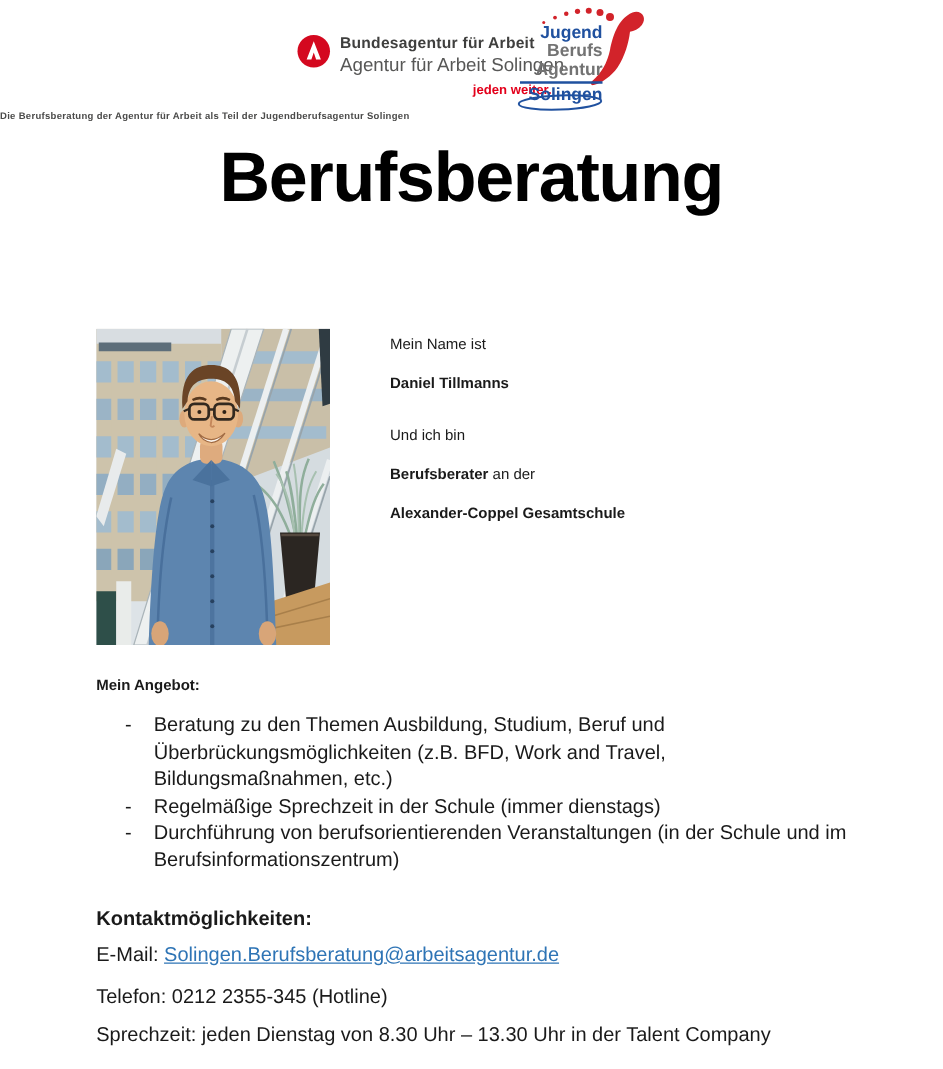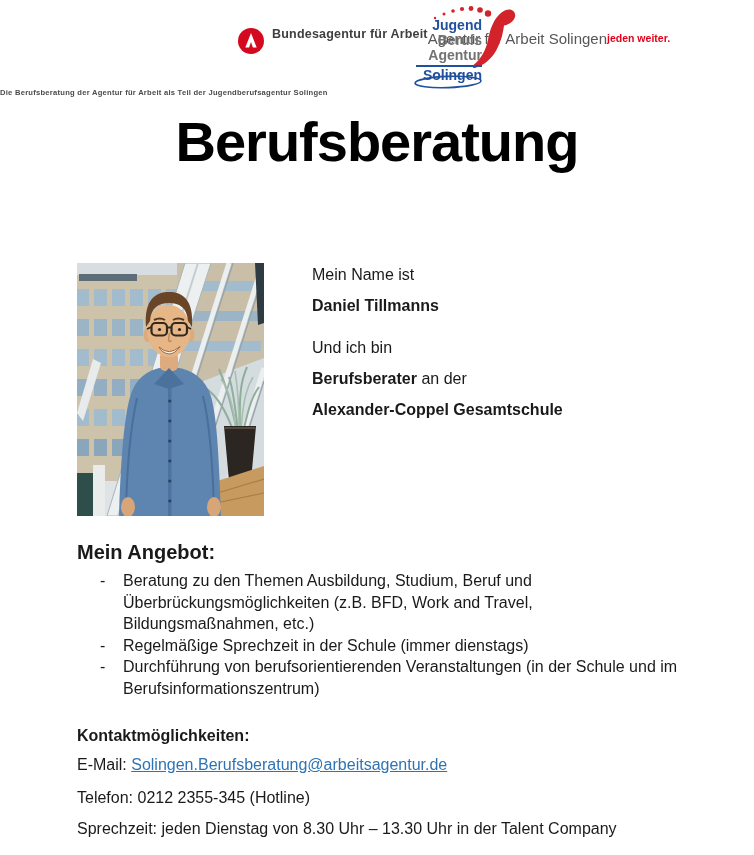--- a/index.html
+++ b/index.html
@@ -3,21 +3,21 @@
 <meta charset="utf-8">
 <style>
   html,body{margin:0;padding:0;}
   .page{
     position:relative;width:754px;height:855px;background:#ffffff;
     font-family:"Liberation Sans","DejaVu Sans",sans-serif;color:#1a1a1a;overflow:hidden;
   }
   
   .ba-logo{position:absolute;left:237px;top:27px;display:flex;gap:7px;align-items:flex-start;}
   .ba-icon{width:28px;height:28px;flex:0 0 28px;}
-  .ba-text{display:flex;}
+  .ba-text{display:flex;flex-direction:column;}
   .ba-line1{font-weight:bold;font-size:12.5px;color:#3f3f3e;letter-spacing:.2px;white-space:nowrap;}
   .ba-line2{font-size:15px;color:#575756;margin-top:3px;text-align:center;white-space:nowrap;}
   .ba-slogan{font-size:10.5px;font-weight:bold;color:#e3001b;margin-top:5px;text-align:right;padding-right:10px;white-space:nowrap;}
 
   .jba-logo{position:absolute;left:412px;top:4px;width:110px;height:92px;}
   .jba-words{position:absolute;left:4px;top:14px;font-weight:bold;font-size:14px;line-height:15px;text-align:right;}
   .jba-word{display:block;white-space:nowrap;}
   .jba-blue{color:#20519f;}
   .jba-red{color:#737373;}
   .jba-sep{border:none;border-top:2px solid #20519f;width:66px;margin:2px 0 1px 0;}
@@ -26,27 +26,27 @@
   .tagline{position:absolute;left:0;right:0;top:88px;text-align:left;
     font-size:7.6px;font-weight:bold;color:#4b4b4a;letter-spacing:.25px;}
 
   
   .title{position:absolute;left:0;right:0;top:103px;text-align:center;
     font-size:56px;font-weight:bold;color:#000;letter-spacing:-1px;line-height:77px;white-space:nowrap;}
 
   
   .photo{position:absolute;left:77px;top:263px;width:187px;height:253px;}
   .photo svg{display:block;width:187px;height:253px;}
-  .intro{position:absolute;left:312px;top:266px;font-size:16px;}
+  .intro{position:absolute;left:312px;top:266px;font-size:12px;}
   .intro .ln{line-height:18px;margin-bottom:13px;white-space:nowrap;}
   .intro .gap{margin-top:24px;}
   .b{font-weight:bold;}
 
   
-  .offer-h{position:absolute;left:77px;top:541px;font-size:20px;font-weight:bold;}
+  .offer-h{position:absolute;left:77px;top:541px;font-size:12px;font-weight:bold;}
   .offer-list{position:absolute;left:100px;top:570px;margin:0;padding:0;list-style:none;
     font-size:16px;line-height:21.5px;}
   .offer-list li{display:flex;}
   .dash{flex:0 0 23px;width:23px;}
   .li-lines span{display:block;white-space:nowrap;}
 
   
   .contact-h{position:absolute;left:77px;top:727px;font-size:16px;font-weight:bold;}
   .cline{position:absolute;left:77px;font-size:16px;white-space:nowrap;}
   .c-email{top:756px;}

